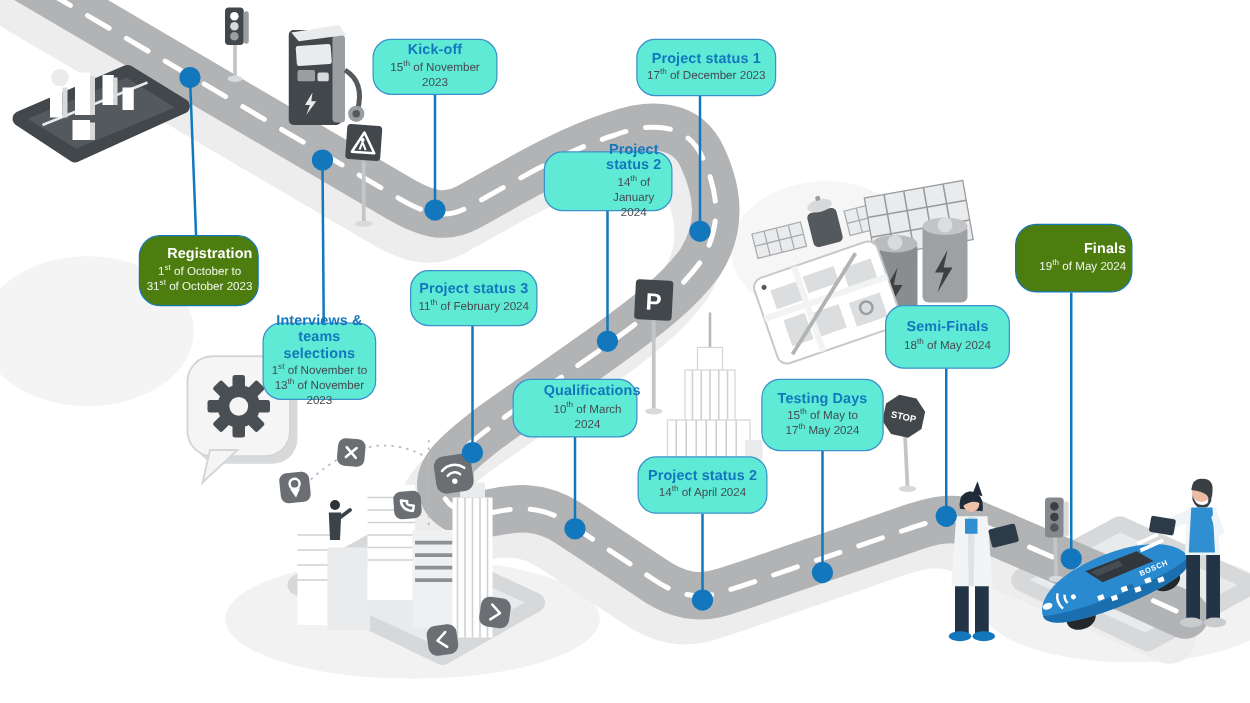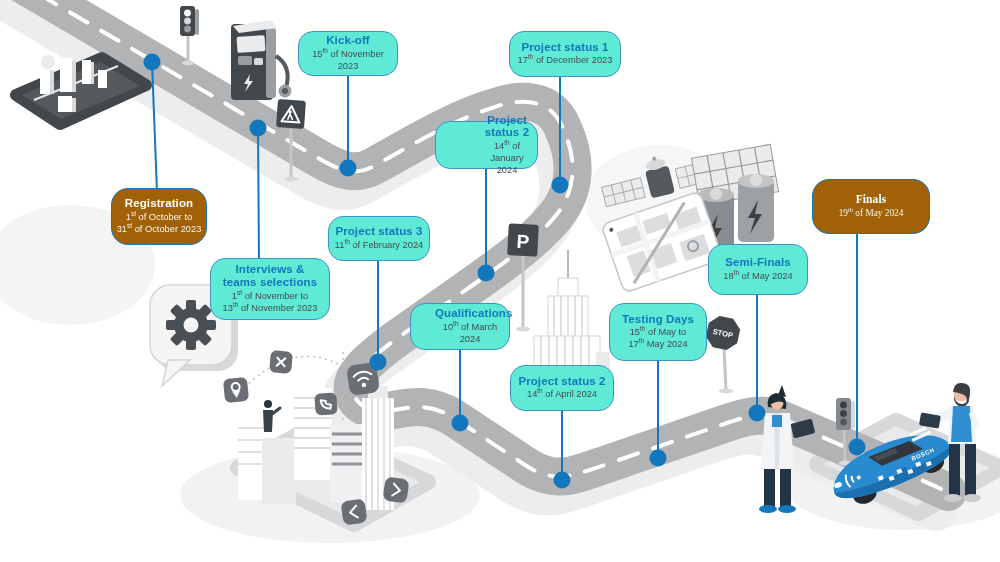--- a/index.html
+++ b/index.html
@@ -6,21 +6,21 @@
   .stage{position:relative;width:1000px;height:562px;overflow:hidden;background:#fff;
          font-family:"Liberation Sans",sans-serif;}
   .stage svg{position:absolute;left:0;top:0;}
   
   .ms{position:absolute;box-sizing:border-box;border-radius:15px;background:#5eead4;
       border:1.7px solid #3b92cb;color:#1377bd;text-align:center;padding:6px 4px;
       display:flex;flex-direction:column;justify-content:center;z-index:5;}
   .ms .t{font-weight:700;font-size:11.5px;line-height:1.12;white-space:pre-line;letter-spacing:.1px;}
   .ms .d{font-size:9.3px;line-height:1.28;color:#454b51;white-space:pre-line;margin-top:1.5px;}
   .ms sup{font-size:6.5px;line-height:0;}
-  .ms.filled{background:#a16207;border-color:#1377bd;color:#fff;border-radius:17px;}
+  .ms.filled{background:#4d7c0f;border-color:#1377bd;color:#fff;border-radius:17px;align-items:flex-end;}
   .ms.filled .d{color:#fff;opacity:.93;}
   
   .road{fill:none;stroke:#b1b3b5;stroke-width:38;stroke-linejoin:round;stroke-linecap:round;}
   .road-shadow{fill:none;stroke:#ededee;stroke-width:42;stroke-linejoin:round;stroke-linecap:round;}
   .dash{fill:none;stroke:#fff;stroke-width:4;stroke-dasharray:20 16;stroke-linecap:round;}
   .cline{stroke:#1377bd;stroke-width:2;}
   .cdot{fill:#1377bd;}
   .dk{fill:#42474c;}.dk2{fill:#54595e;}.mg{fill:#9b9ea1;}.lg{fill:#d8d9db;}
   .xl{fill:#eaebec;}.wh{fill:#fff;}
   .stripe{stroke:#cfd1d3;stroke-width:1.3;}
@@ -393,21 +393,21 @@
       <circle class="cdot" cx="857" cy="447" r="8.5"></circle>
     </g>
   </g>
 </svg>
 
 <div class="ms filled" style="left:111px;top:188px;width:96px;height:57px;">
   <div class="t">Registration</div>
   <div class="d">1<sup>st</sup> of October to
 31<sup>st</sup> of October 2023</div>
 </div>
-<div class="ms" style="left:210px;top:258px;width:120px;height:62px;">
+<div class="ms" style="left:210px;top:258px;width:91px;height:62px;">
   <div class="t">Interviews &amp;
 teams selections</div>
   <div class="d">1<sup>st</sup> of November to
 13<sup>th</sup> of November 2023</div>
 </div>
 <div class="ms" style="left:298px;top:31px;width:100px;height:45px;">
   <div class="t">Kick-off</div>
   <div class="d">15<sup>th</sup> of November 2023</div>
 </div>
 <div class="ms" style="left:509px;top:31px;width:112px;height:46px;">
@@ -432,18 +432,18 @@
 </div>
 <div class="ms" style="left:609px;top:303px;width:98px;height:58px;">
   <div class="t">Testing Days</div>
   <div class="d">15<sup>th</sup> of May to
 17<sup>th</sup> May 2024</div>
 </div>
 <div class="ms" style="left:708px;top:244px;width:100px;height:51px;text-align:center;">
   <div class="t">Semi-Finals</div>
   <div class="d">18<sup>th</sup> of May 2024</div>
 </div>
-<div class="ms filled" style="left:812px;top:179px;width:118px;height:55px;font-family:Liberation Serif, serif;">
+<div class="ms filled" style="left:812px;top:179px;width:94px;height:55px;">
   <div class="t">Finals</div>
   <div class="d">19<sup>th</sup> of May 2024</div>
 </div>
 
 </div>
 
 </body></html>

